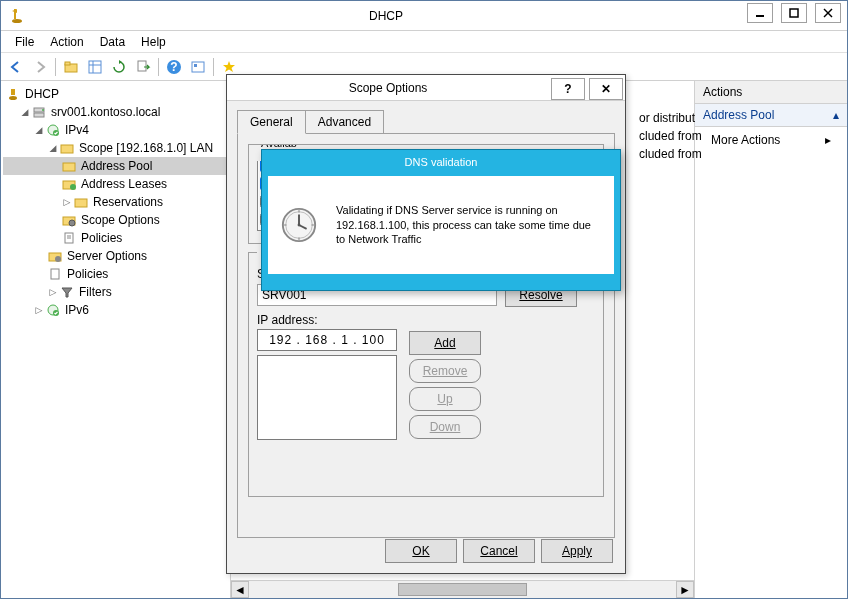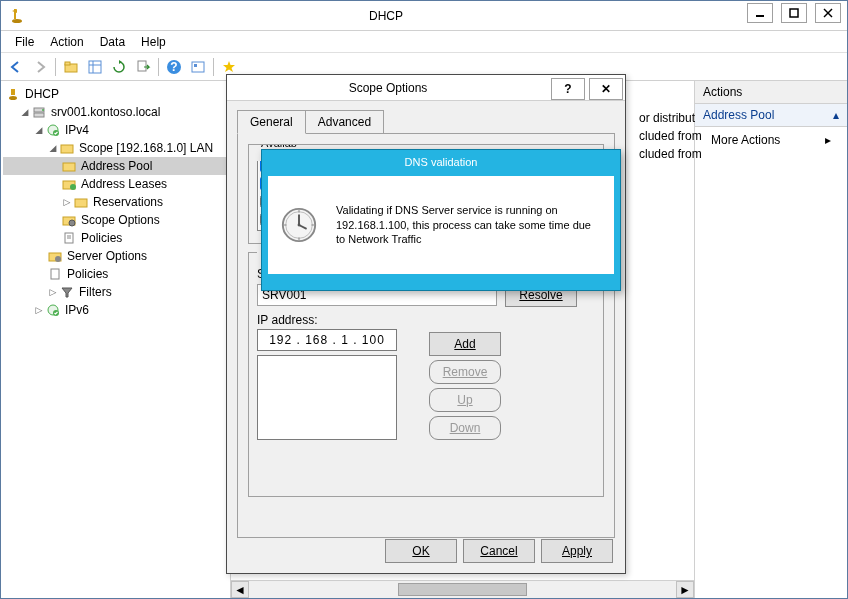--- a/index.html
+++ b/index.html
@@ -375,21 +375,21 @@
       </div>
 
       <div class="group" style="height:245px;">
         <span class="group-title" style="width:22px; overflow:hidden;">Data entry</span>
         <label class="field-lbl">Server name:</label>
         <div style="display:flex; gap:8px; align-items:center;">
           <input class="txtbox" value="SRV001" style="">
           <button class="btn">Resolve</button>
         </div>
         <label class="field-lbl">IP address:</label>
-        <div style="display:flex; gap:24px; align-items:flex-end;">
+        <div style="display:flex; gap:4px; align-items:center;">
           <div>
             <div class="ipbox">
                 <span>192 . 168 .  1  . 100</span>
               </div>
             <div class="listbox"></div>
           </div>
           <div class="side-btns">
             <button class="btn">Add</button>
             <button class="btn" disabled="">Remove</button>
             <button class="btn" disabled="">Up</button>

